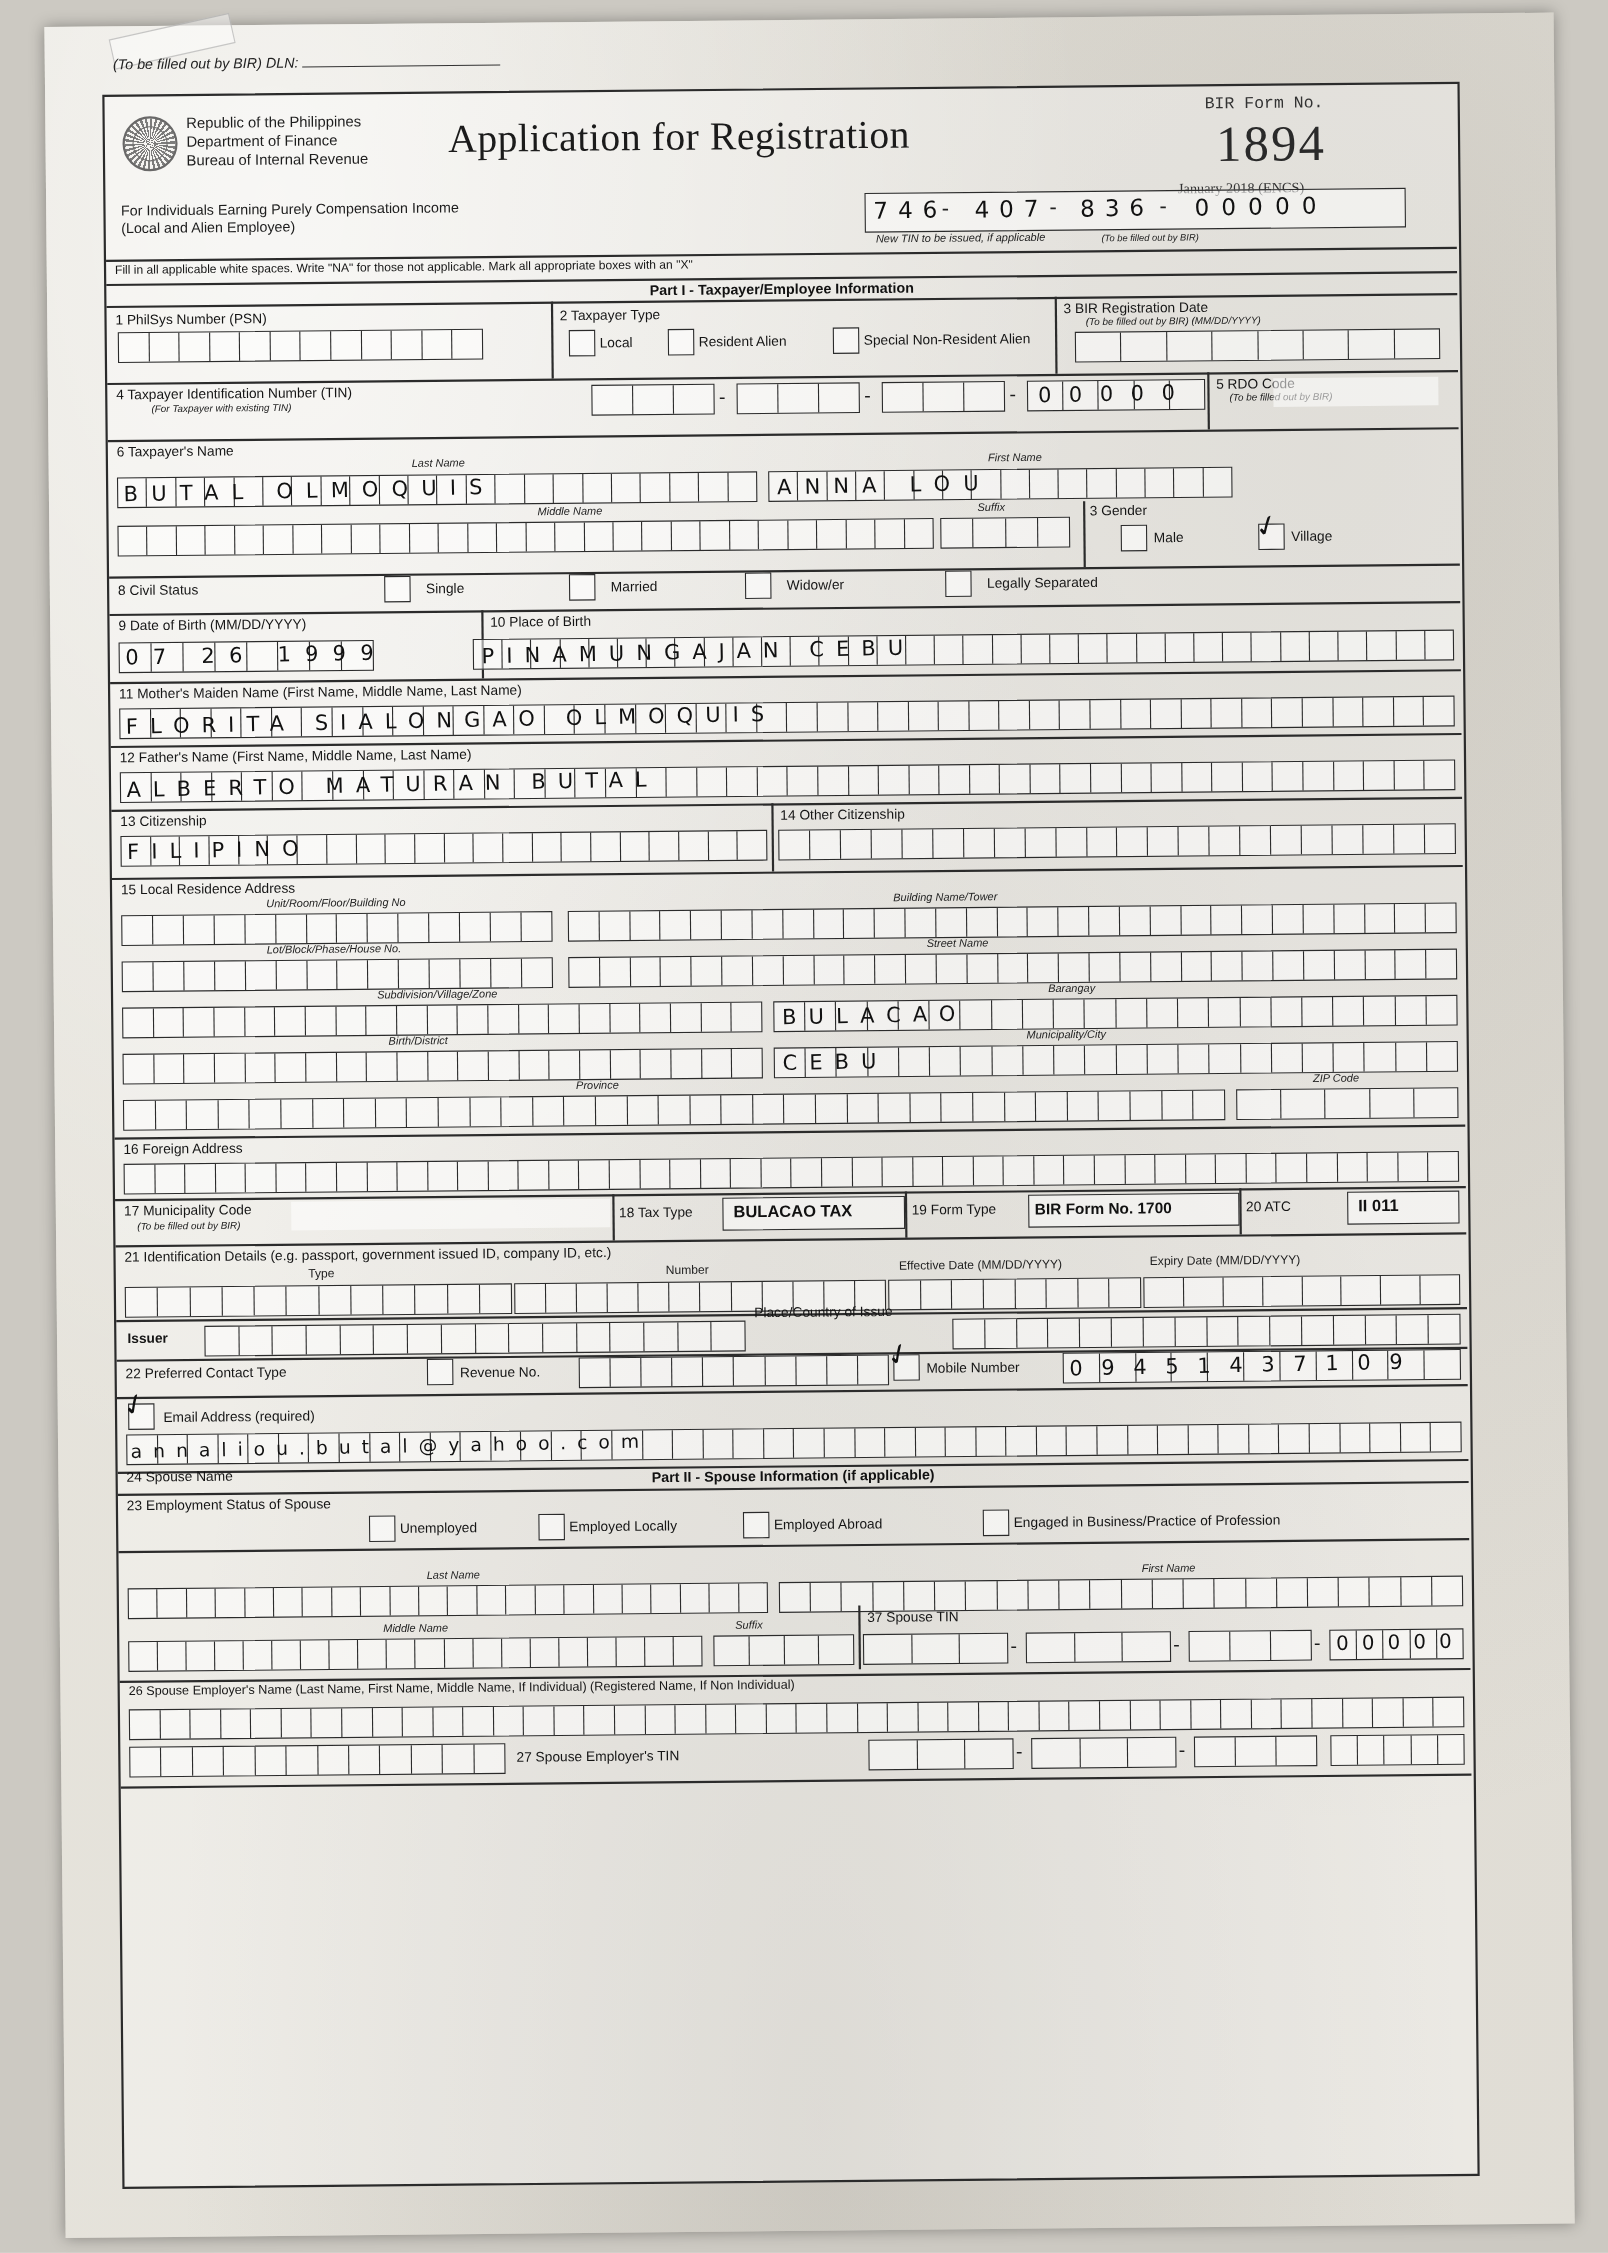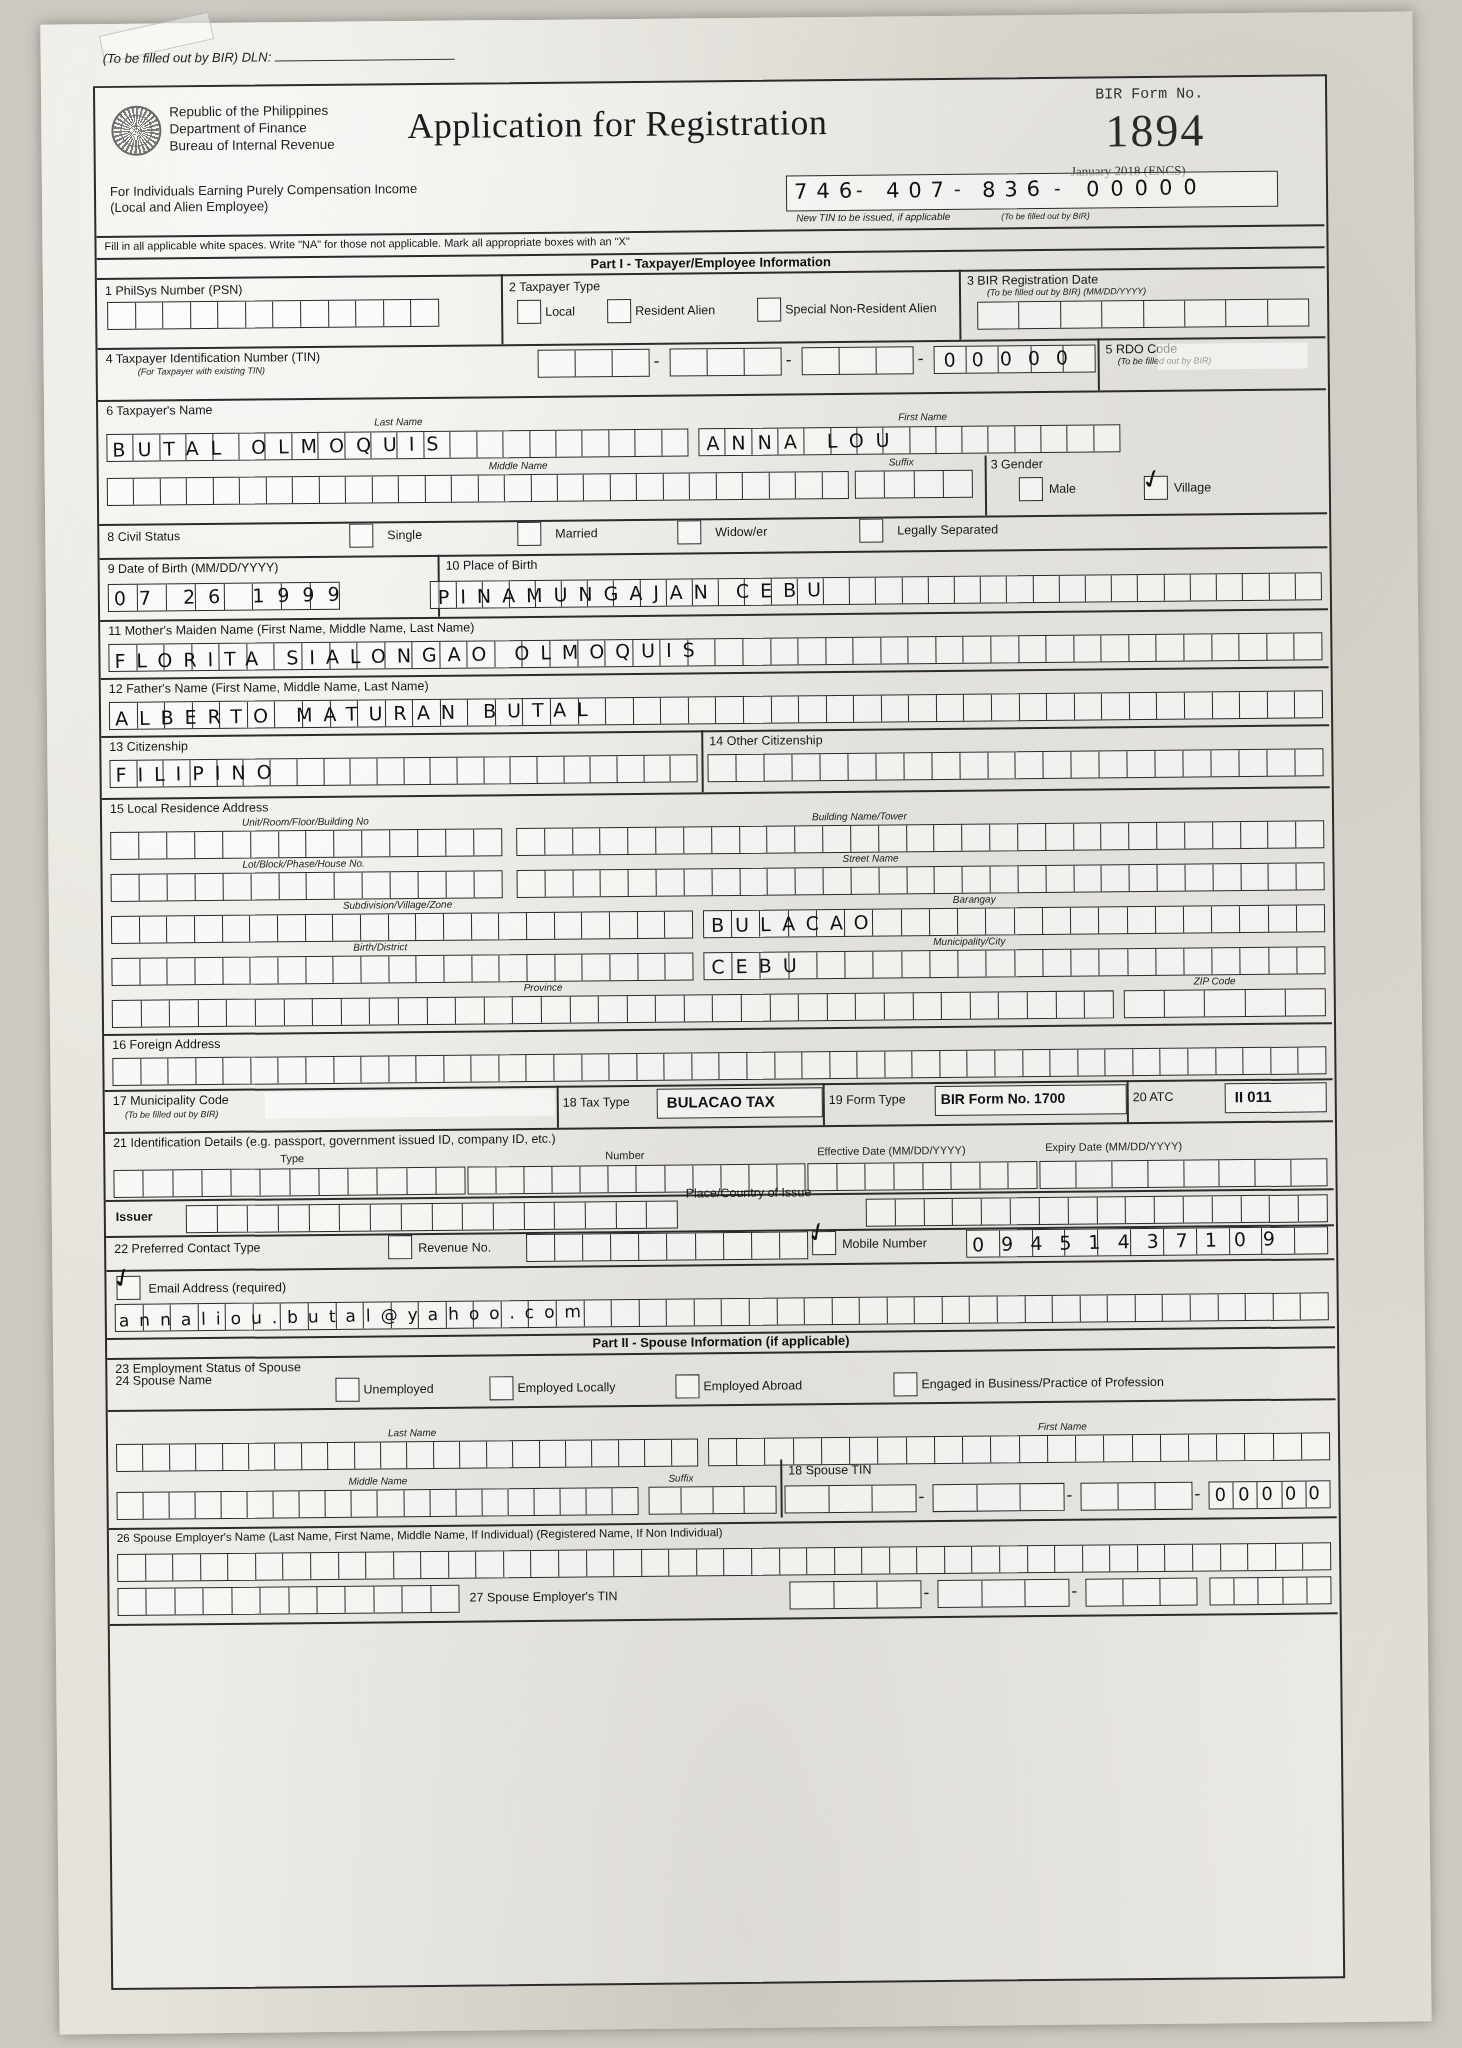--- a/index.html
+++ b/index.html
@@ -1027,21 +1027,21 @@
     <div class="lbl" style="position:absolute;left:256px;top:1297px;">Unemployed</div>
     <div class="cbx" style="left:382px;top:1292px;"></div>
     <div class="lbl" style="position:absolute;left:410px;top:1297px;">Employed Locally</div>
     <div class="cbx" style="left:568px;top:1292px;"></div>
     <div class="lbl" style="position:absolute;left:596px;top:1297px;">Employed Abroad</div>
     <div class="cbx" style="left:786px;top:1292px;"></div>
     <div class="lbl" style="position:absolute;left:814px;top:1297px;">Engaged in Business/Practice of Profession</div>
 
     <div class="hr" style="left:0;top:1322px;width:1228px;"></div>
 
-    <div class="lbl" style="position:absolute;left:8px;top:1286px;">24 Spouse Name</div>
+    <div class="lbl" style="position:absolute;left:8px;top:1248px;">24 Spouse Name</div>
     <div class="lblsm" style="position:absolute;left:280px;top:1342px;">Last Name</div>
     <div class="lblsm" style="position:absolute;left:930px;top:1342px;">First Name</div>
     <div class="comb" style="left:8px;top:1356px;width:580px;">
       <i></i>
         <i></i>
         <i></i>
         <i></i>
         <i></i>
         <i></i>
         <i></i>
@@ -1082,21 +1082,21 @@
         <i></i>
         <i></i>
         <i></i>
         <i></i>
         <i></i>
     </div>
 
     <div class="lblsm" style="position:absolute;left:240px;top:1390px;">Middle Name</div>
     <div class="lblsm" style="position:absolute;left:560px;top:1390px;">Suffix</div>
     <div class="vr" style="left:672px;top:1378px;height:58px;"></div>
-    <div class="lbl" style="position:absolute;left:680px;top:1382px;">18 Spouse TIN</div>
+    <div class="lbl" style="position:absolute;left:680px;top:1382px;">37 Spouse TIN</div>
     <div class="comb" style="left:8px;top:1404px;width:520px;">
       <i></i>
         <i></i>
         <i></i>
         <i></i>
         <i></i>
         <i></i>
         <i></i>
         <i></i>
         <i></i>

